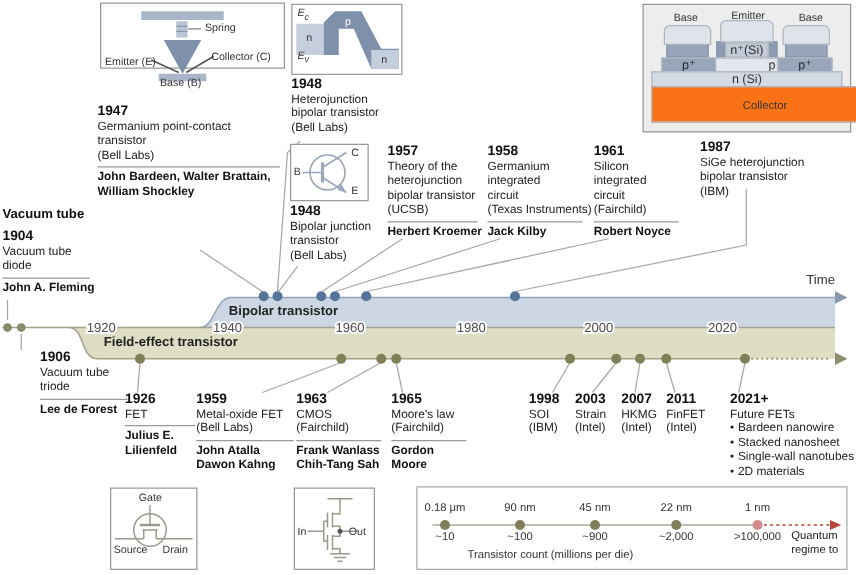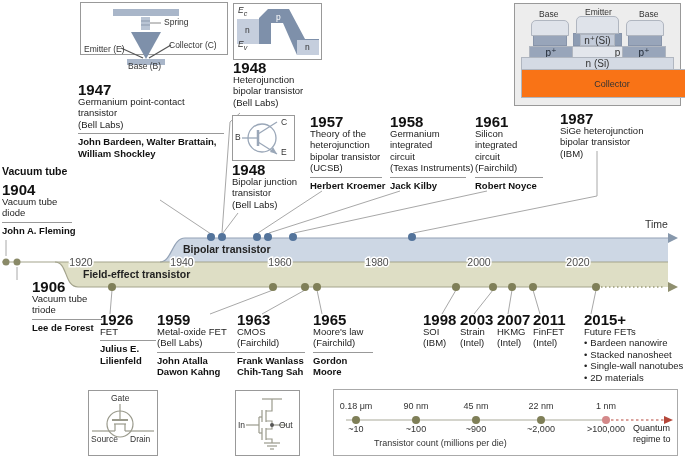--- a/index.html
+++ b/index.html
@@ -1,21 +1,21 @@
 <!DOCTYPE html>
 <html><head>
 <meta charset="utf-8">
 <style>
   html,body{margin:0;padding:0;background:#fff;}
   .canvas{position:relative;width:685px;height:460px;background:#fff;overflow:hidden;
           font-family:"Liberation Sans","DejaVu Sans",sans-serif;color:#222;}
   svg.base{position:absolute;left:0;top:0;z-index:1;}
   .evt{position:absolute;z-index:3;font-size:9.5px;line-height:11.5px;color:#222;}
   .evt div{white-space:nowrap;}
-  .yr{font-weight:bold;font-size:15px;color:#111;}
+  .yr{font-weight:bold;font-size:11px;color:#111;}
   .rule{border-top:1px solid #999;margin:3px 0 2px 0;width:100%;}
   .who{font-weight:bold;color:#111;}
   .hdr{font-weight:bold;font-size:10.5px;color:#111;}
   .bandlabel{position:absolute;z-index:3;font-weight:bold;font-size:10.5px;color:#222;}
   .time{position:absolute;left:645px;top:218px;z-index:3;font-size:10.5px;color:#333;}
   .inset{position:absolute;z-index:4;background:#fff;border:1px solid #999;box-sizing:border-box;}
   .inset .lbl{position:absolute;font-size:8.5px;line-height:9px;color:#333;white-space:nowrap;}
   .inset svg{position:absolute;left:0;top:0;}
   .sige{background:#ededed;}
   .layer{position:absolute;box-sizing:border-box;font-size:10px;color:#333;text-align:center;
@@ -217,21 +217,21 @@
     <div class="yr">2007</div>
     <div>HKMG</div>
     <div>(Intel)</div>
   </div>
   <div class="evt" style="left:533px;top:314px;width:40px;">
     <div class="yr">2011</div>
     <div>FinFET</div>
     <div>(Intel)</div>
   </div>
   <div class="evt" style="left:584px;top:314px;width:100px;">
-    <div class="yr">2015+</div>
+    <div class="yr">2021+</div>
     <div>Future FETs</div>
     <div class="bull">
         <span>•</span>
         <span>Bardeen nanowire</span>
       </div>
     <div class="bull">
         <span>•</span>
         <span>Stacked nanosheet</span>
       </div>
     <div class="bull">

